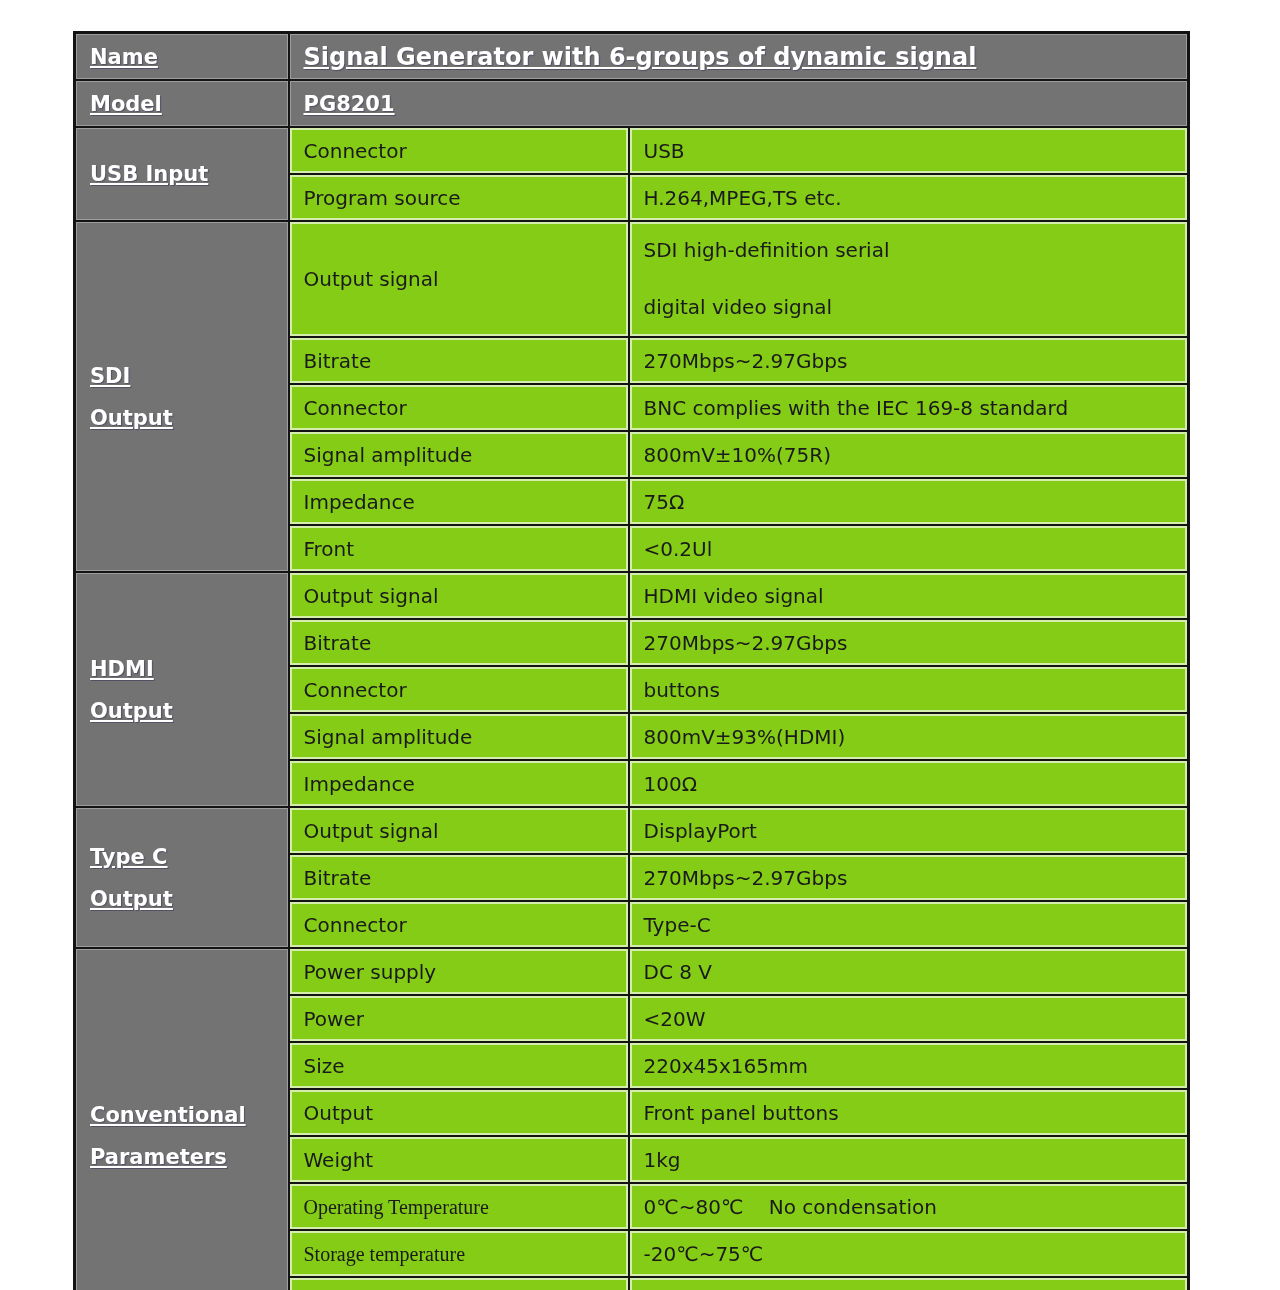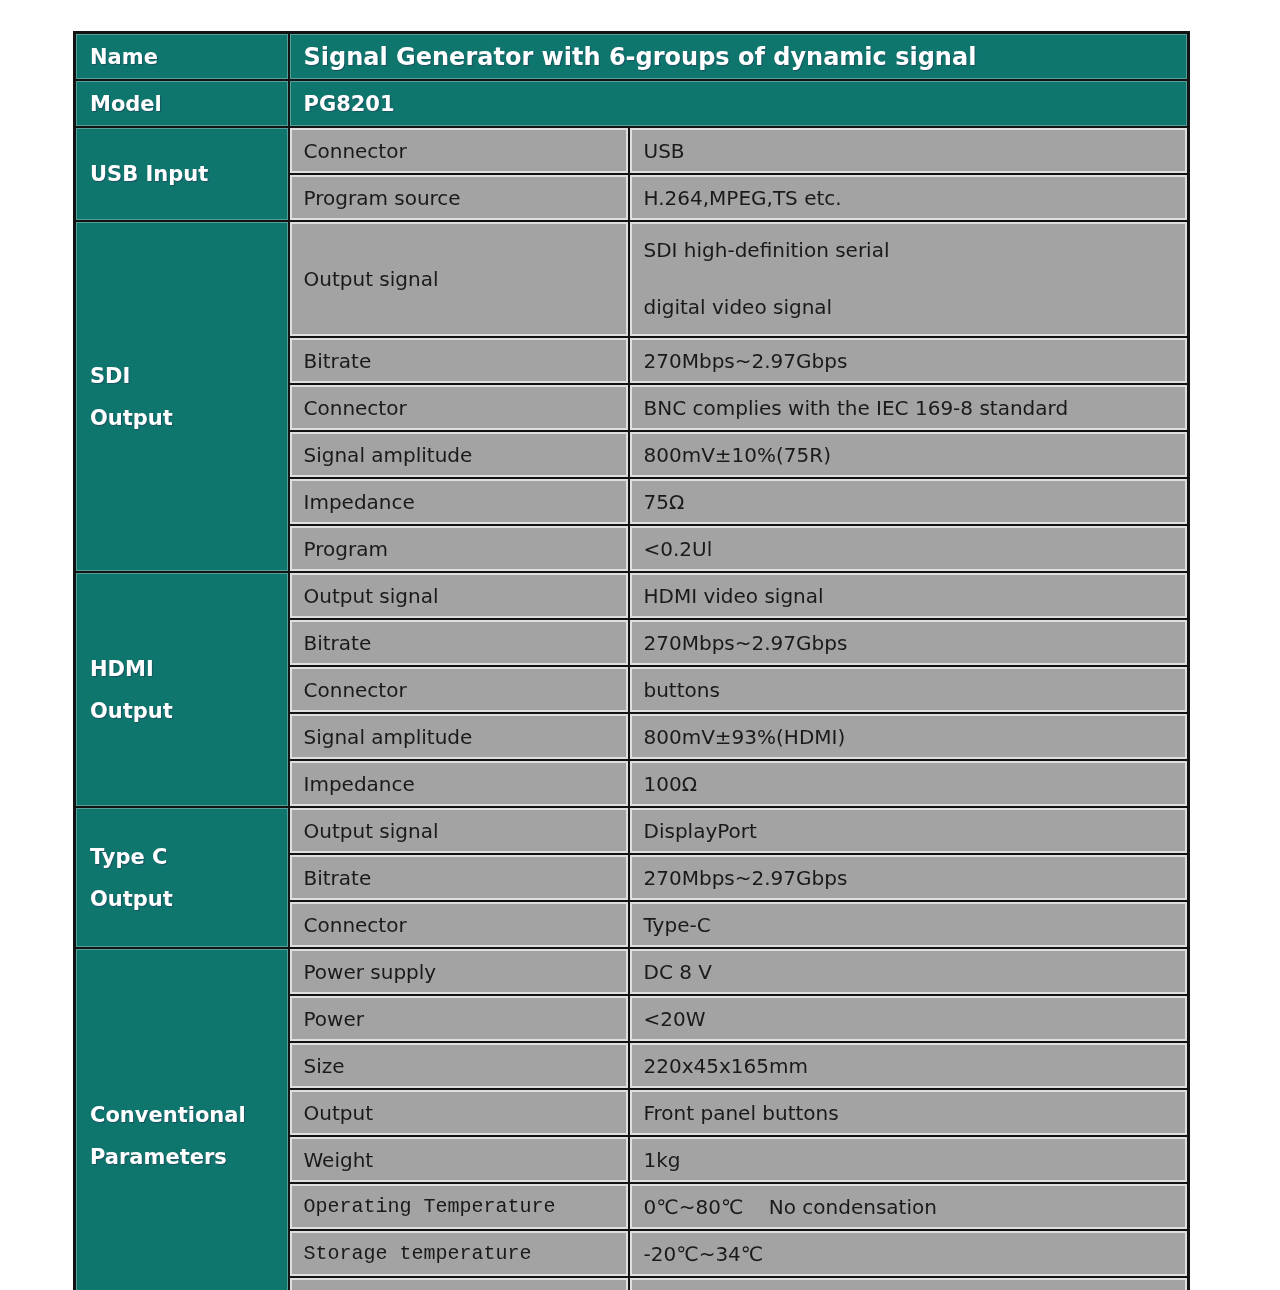--- a/index.html
+++ b/index.html
@@ -14,44 +14,45 @@
     border:3px solid #131313;
   }
   table.spec td{
     border:2px solid #131313;
     height:45px;
     padding:0 6px 0 14px;
     vertical-align:middle;
     overflow:hidden;
   }
   td.blue{
-    background:#0f766e;
+    background:#737373;
     color:#ffffff;
     font-weight:bold;
     font-size:21px;
     line-height:42px;
     white-space:pre-line;
     box-shadow:inset 0 0 0 1px rgba(255,255,255,0.30);
     text-shadow:1px 1px 1px rgba(40,40,80,0.45);
+    text-decoration:underline;
   }
   td.title-cell{font-size:24px;}
   td.light{
-    background:#a3a3a3;
+    background:#84cc16;
     color:#1a1a1a;
     font-size:20px;
     line-height:26px;
     white-space:pre-wrap;
     box-shadow:inset 0 0 0 2px rgba(255,255,255,0.65);
   }
   td.tall{
     height:90px;
     line-height:57px;
   }
   td.serif{
-    font-family:Liberation Mono, monospace;
+    font-family:Liberation Serif, serif;
     margin-top:45px;
   }
 </style>
 </head>
 <body>
 
 <table class="spec">
   <colgroup>
     <col style="width:214px">
     <col style="width:340px">
@@ -96,21 +97,21 @@
   </tr>
   <tr>
     <td class="light">Signal amplitude</td>
     <td class="light">800mV±10%(75R)</td>
   </tr>
   <tr>
     <td class="light">Impedance</td>
     <td class="light">75Ω</td>
   </tr>
   <tr>
-    <td class="light">Program</td>
+    <td class="light">Front</td>
     <td class="light">&lt;0.2Ul</td>
   </tr>
 
   <tr>
     <td class="blue" rowspan="5">HDMI
 Output</td>
     <td class="light">Output signal</td>
     <td class="light">HDMI video signal</td>
   </tr>
   <tr>
@@ -166,20 +167,20 @@
   <tr>
     <td class="light">Weight</td>
     <td class="light">1kg</td>
   </tr>
   <tr>
     <td class="light serif">Operating Temperature</td>
     <td class="light">0℃~80℃    No condensation</td>
   </tr>
   <tr>
     <td class="light serif">Storage temperature</td>
-    <td class="light">-20℃~34℃</td>
+    <td class="light">-20℃~75℃</td>
   </tr>
   <tr>
     <td class="light serif">Operating Humidity</td>
     <td class="light">20%~70%RH</td>
   </tr>
 </tbody>
   </table>
 
 </body></html>

